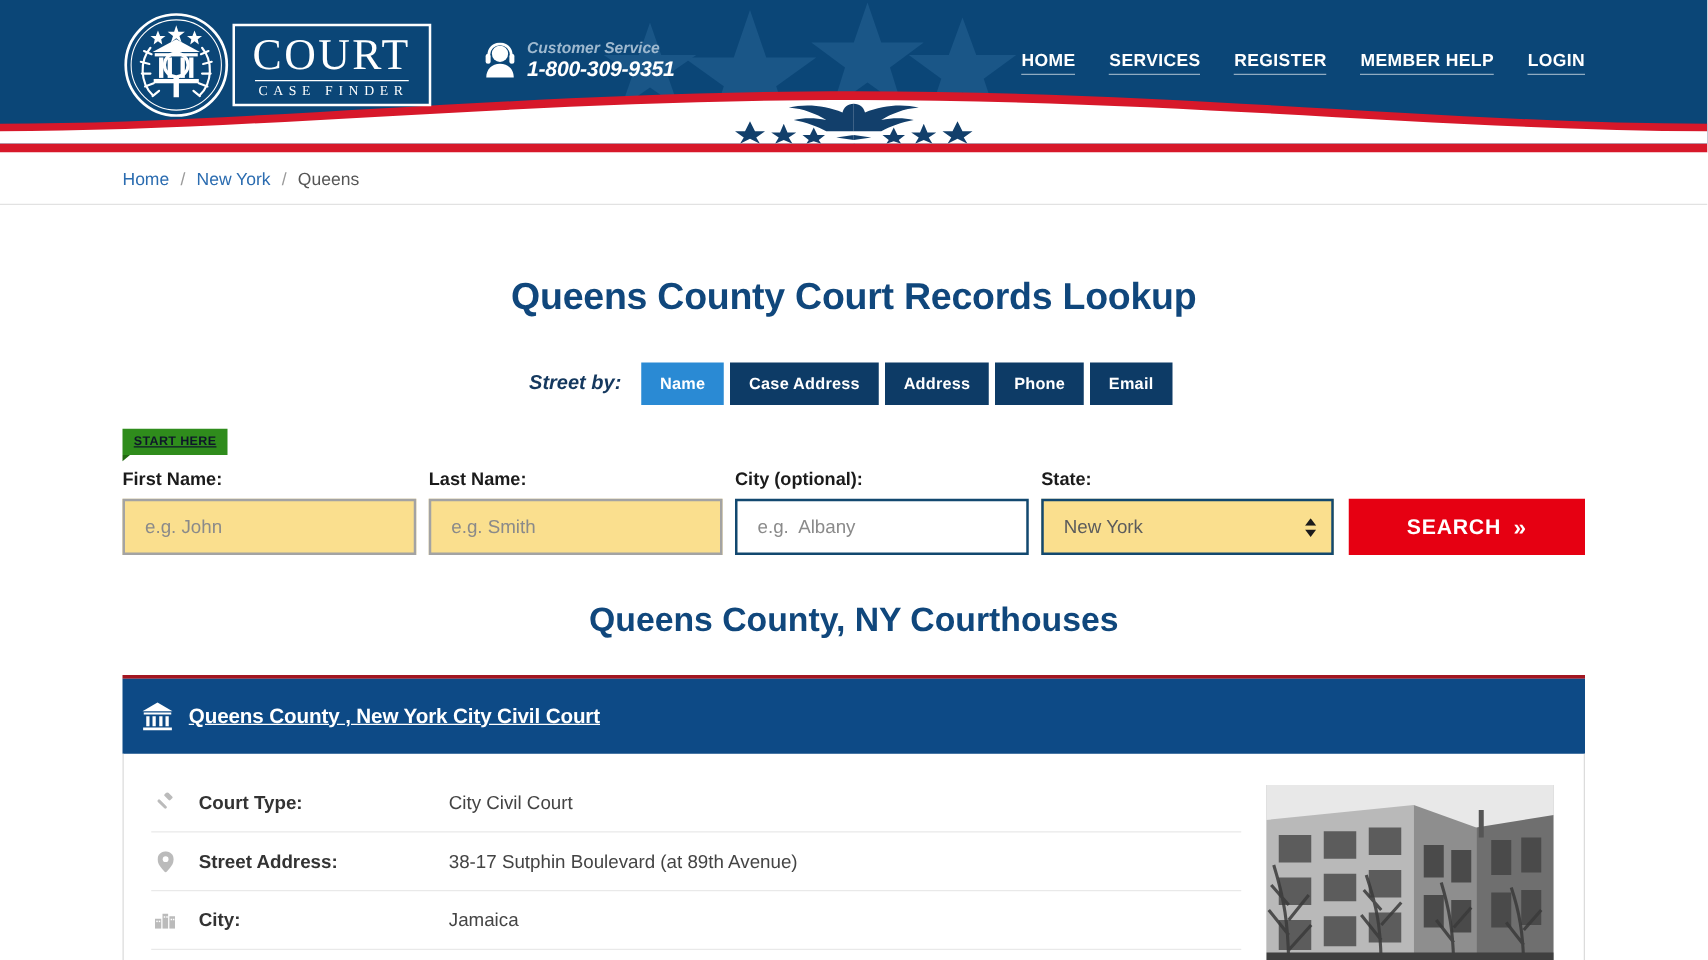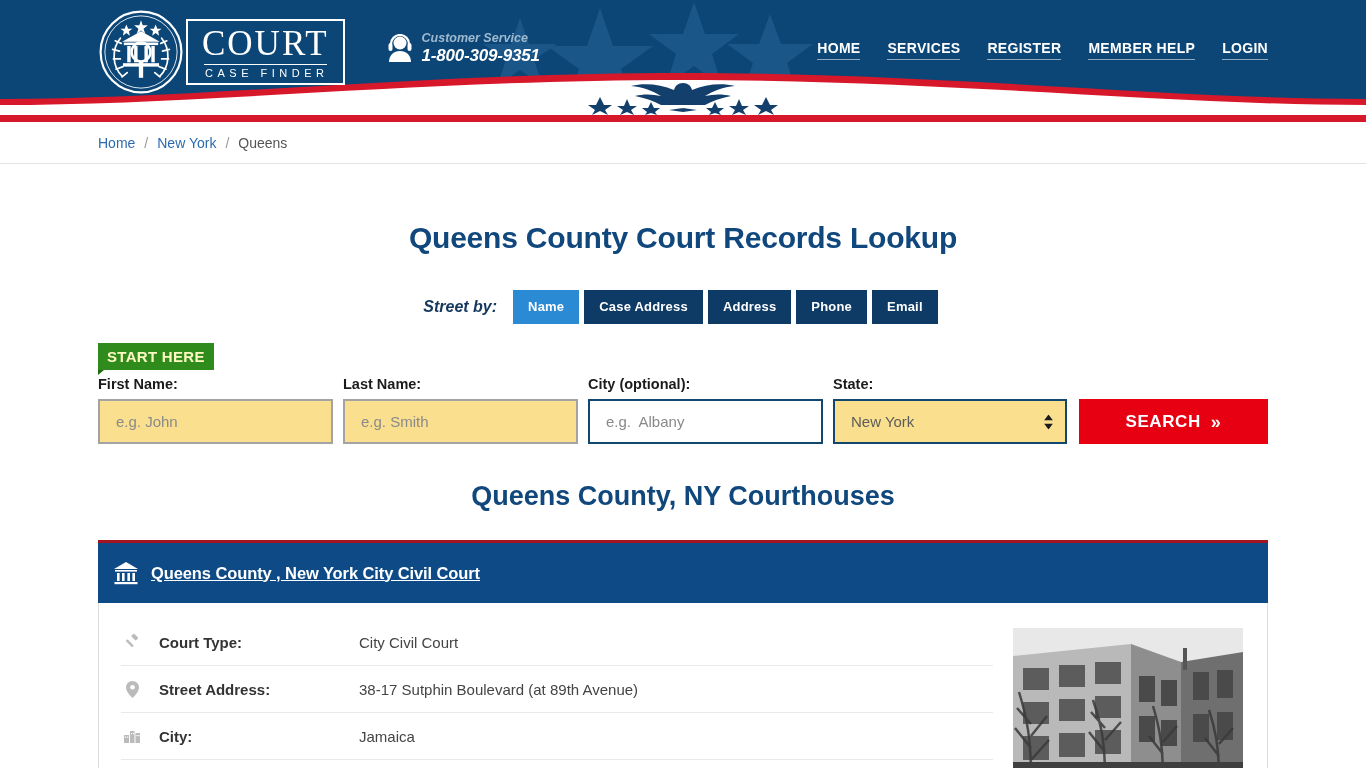--- a/index.html
+++ b/index.html
@@ -49,21 +49,21 @@
   .logo-court {
     font-family: "Liberation Serif", serif;
     font-size: 35px;
     letter-spacing: 2px;
     color: #ffffff;
     line-height: 1;
     font-weight: 400;
   }
   .logo-rule { height: 1px; background: #ffffff; margin: 3px 2px 3px 2px; }
   .logo-sub {
-    font-family: Liberation Sans, sans-serif;
+    font-family: Liberation Serif, serif;
     font-size: 11px;
     letter-spacing: 4.5px;
     color: #ffffff;
     line-height: 1;
     padding-left: 3px;
   }
 
   
   .cs { display: flex; align-items: center; margin-left: 42px; margin-top: 31px; }
   .cs-icon { width: 26px; height: 30px; flex: none; }
@@ -131,23 +131,24 @@
     font-family: inherit;
     letter-spacing: 0.2px;
   }
   .tab.active { background: #2a8ad4; }
 
   
   .start-wrap { position: relative; height: 24px; margin-top: 19px; }
   .start-here {
     position: absolute; left: 0; top: 0;
     background: #2f8c1c;
-    color: #fef9c3;
-    font-size: 15px; font-weight: bold; letter-spacing: 0.3px;
+    color: #0f172a;
+    font-size: 10px; font-weight: bold; letter-spacing: 0.3px;
     padding: 5px 9px 5px 9px;
+    text-decoration: underline;
   }
   .start-here::after {
     content: "";
     position: absolute; left: 0; bottom: -5px;
     border-left: 6px solid #20690f;
     border-bottom: 5px solid transparent;
   }
 
   
   .form-row {

